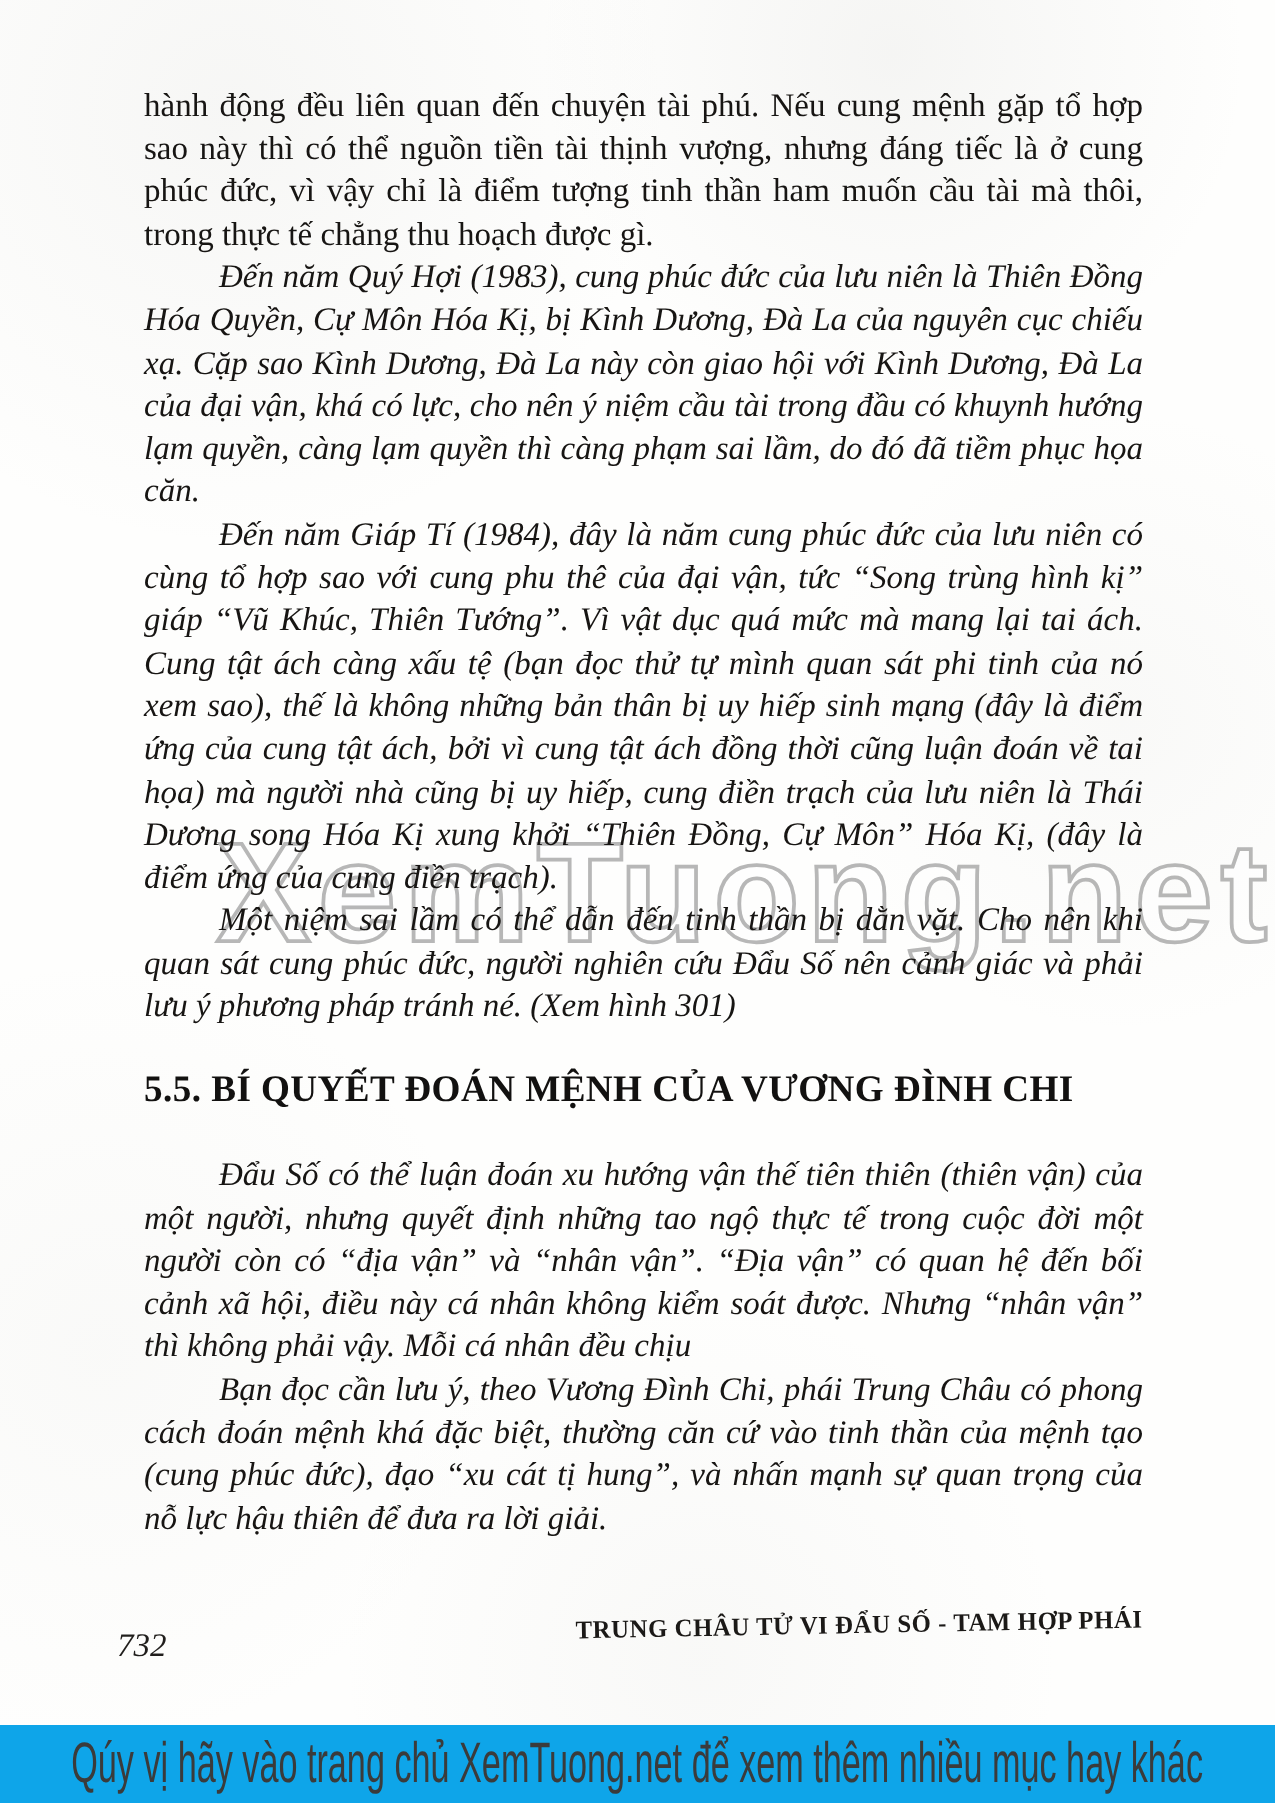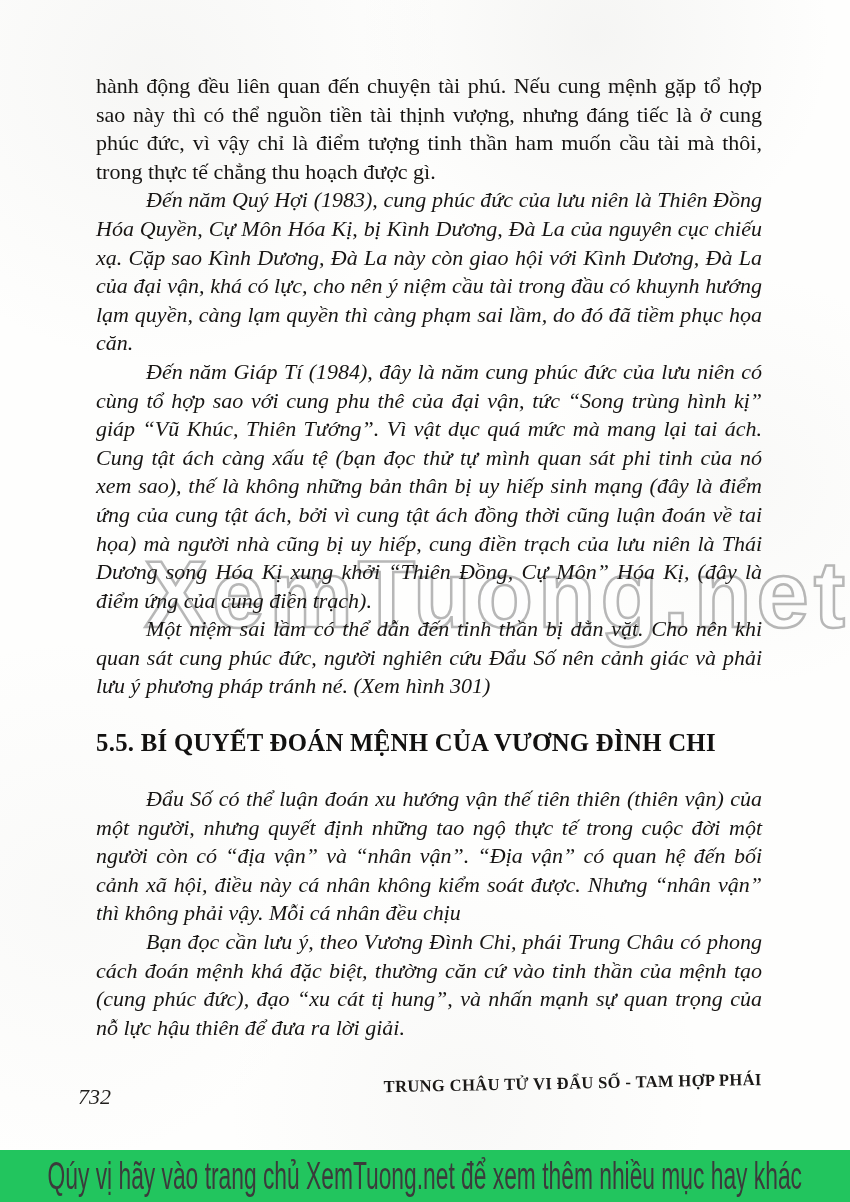--- a/index.html
+++ b/index.html
@@ -48,21 +48,20 @@
   .content {
     position: absolute;
     top: 56px;
     left: 96px;
     width: 666px;
     z-index: 2;
     color: #171513;
     font-size: 22px;
     line-height: 28.6px;
     text-align: justify;
-    margin-top: 16px;
   }
   .content p {
     margin: 0;
   }
   .content p.indent {
     text-indent: 50px;
     font-style: italic;
   }
   .heading {
     margin: 27px 0 27px 0;
@@ -101,21 +100,21 @@
   }
   .promo-banner {
     position: absolute;
     top: 1150px;
     left: 0;
     right: 0;
     height: 52px;
     display: flex;
     align-items: center;
     justify-content: center;
-    background: #22c55e;
+    background: #0ea5e9;
     z-index: 3;
   }
   .promo-banner .banner-text {
     font-family: "Liberation Sans", sans-serif;
     font-size: 38px;
     font-weight: normal;
     color: #3b3b3b;
     white-space: nowrap;
     transform: scaleX(0.60);
     transform-origin: center;

